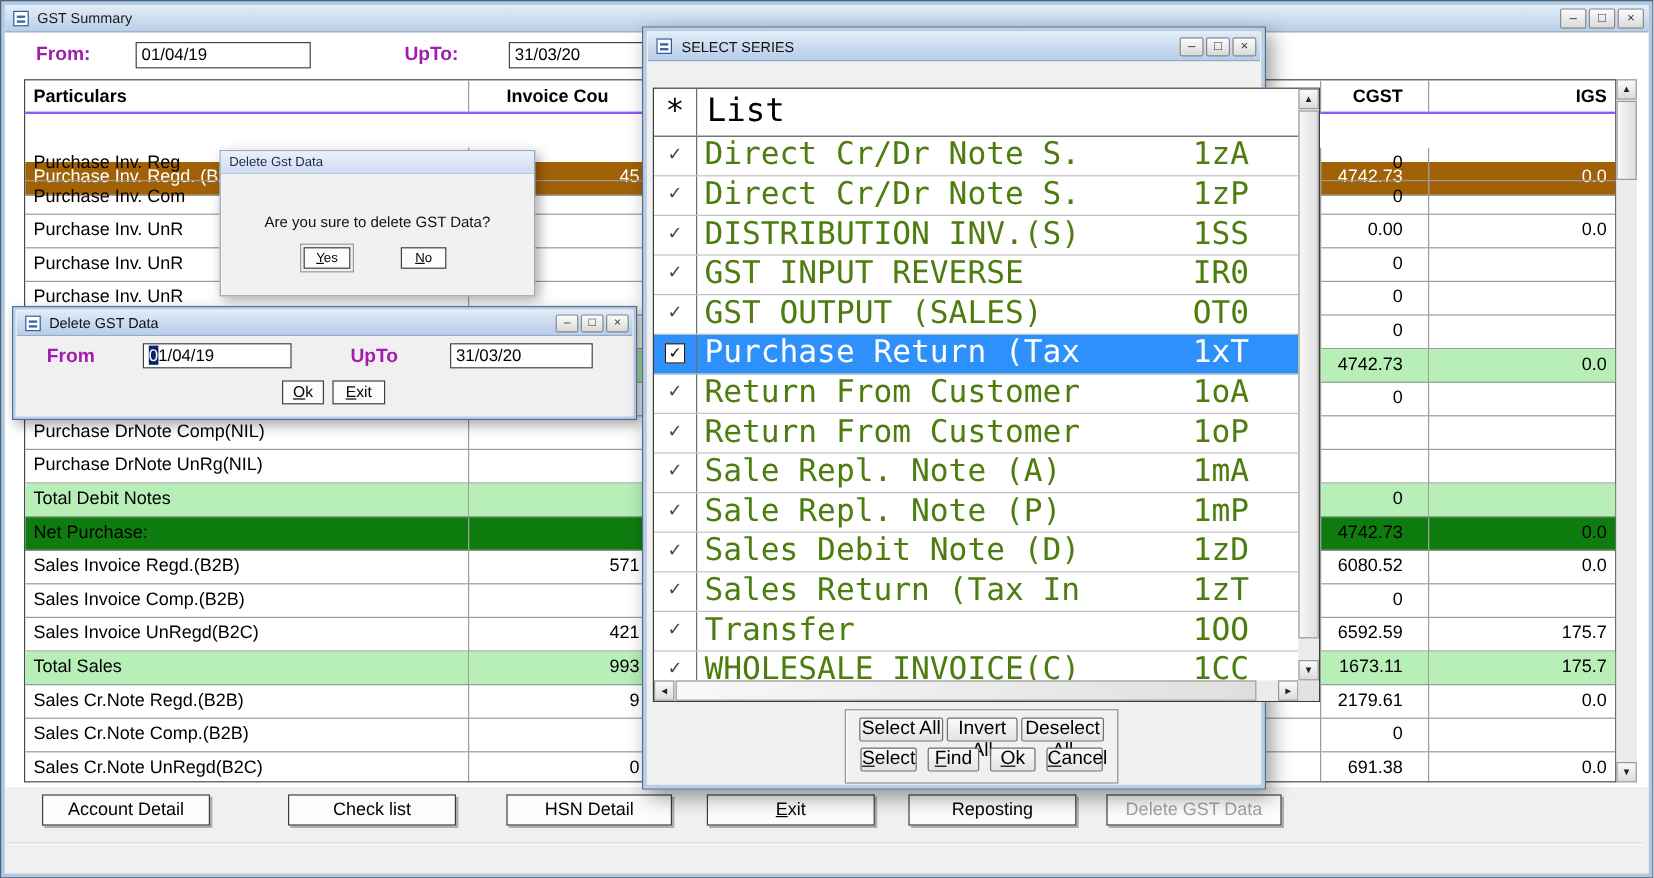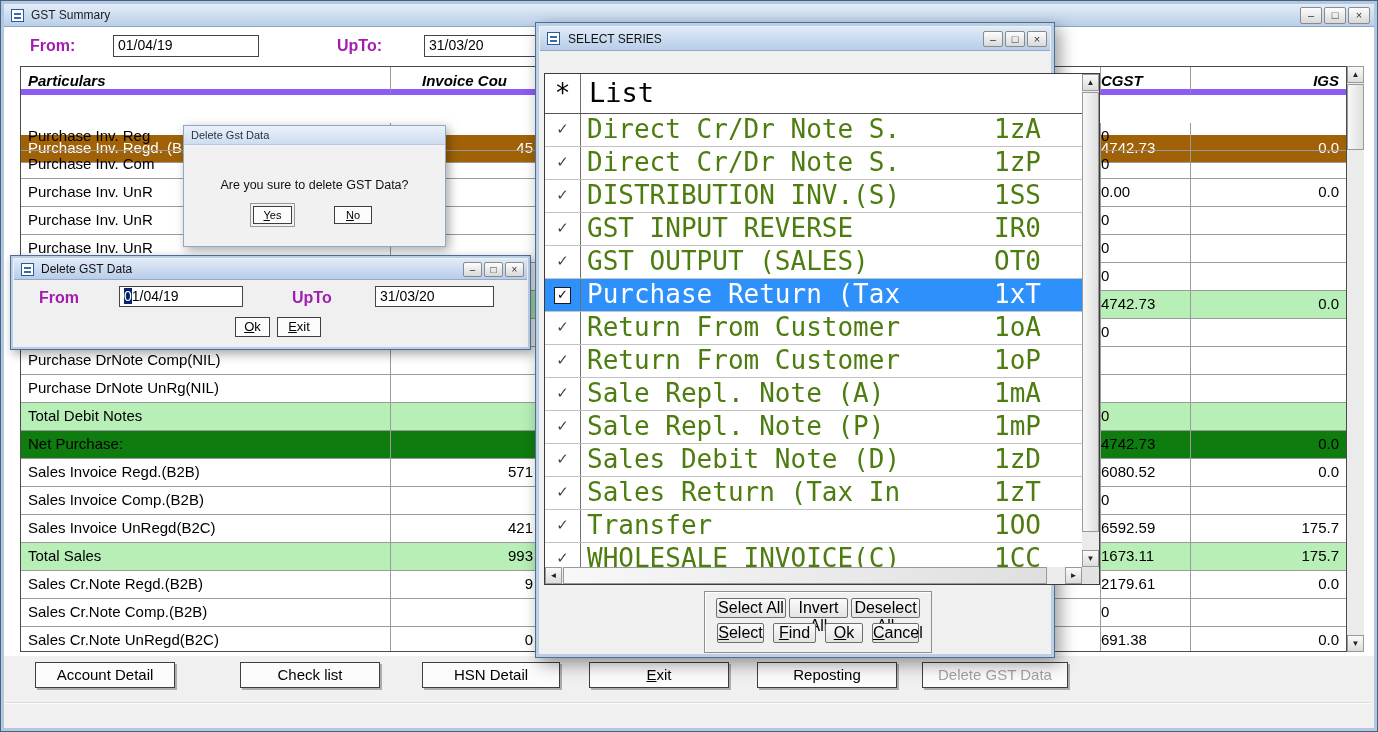--- a/index.html
+++ b/index.html
@@ -33,24 +33,24 @@
 .from-inp { left:113px; top:35px; width:146px; height:22px; }
 .upto-inp { left:424px; top:35px; width:146px; height:22px; }
 
 
 .gst-table { position:absolute; left:20px; top:66px; width:1327px; height:586px; z-index:1;
   border:1px solid #4a4a4a; background:#fff; overflow:hidden; }
 .c { height:100%; border-right:1px solid #9a9a9a; font-size:15px; line-height:26px; flex:none; overflow:hidden; white-space:nowrap; }
 .c.name  { width:370px; padding-left:7px; }
 .c.count { width:148px; text-align:right; padding-right:5px; }
 .c.fill  { width:562px; }
-.c.cgst  { width:90px;  padding-right:21px; }
+.c.cgst  { width:90px;  text-align:right; padding-right:21px; }
 .c.igst  { width:157px; text-align:right; padding-right:8px; }
 .t-head { display:flex; height:28px; font-weight:700; }
-.t-head .c { border-bottom:6px solid #8b5cf6; line-height:27px;font-style:italic; }
+.t-head .c { border-bottom:2px solid #8b5cf6; line-height:27px; }
 .t-head .c.count { text-align:center; padding-right:0; }
 .t-row { display:flex; height:28px; }
 .t-row .c { border-bottom:1px solid #9a9a9a; }
 .t-row.selected .c { background:#a16207; color:#fff;margin-top:40px; }
 .t-row.total .c { background:#b7efb7; }
 .t-row.net .c { background:#0f7c0f; color:#000; }
 
 
 .vscroll { position:absolute; background:#ebebeb; z-index:1; }
 .table-vscroll { left:1347px; top:66px; width:17px; height:586px; }

